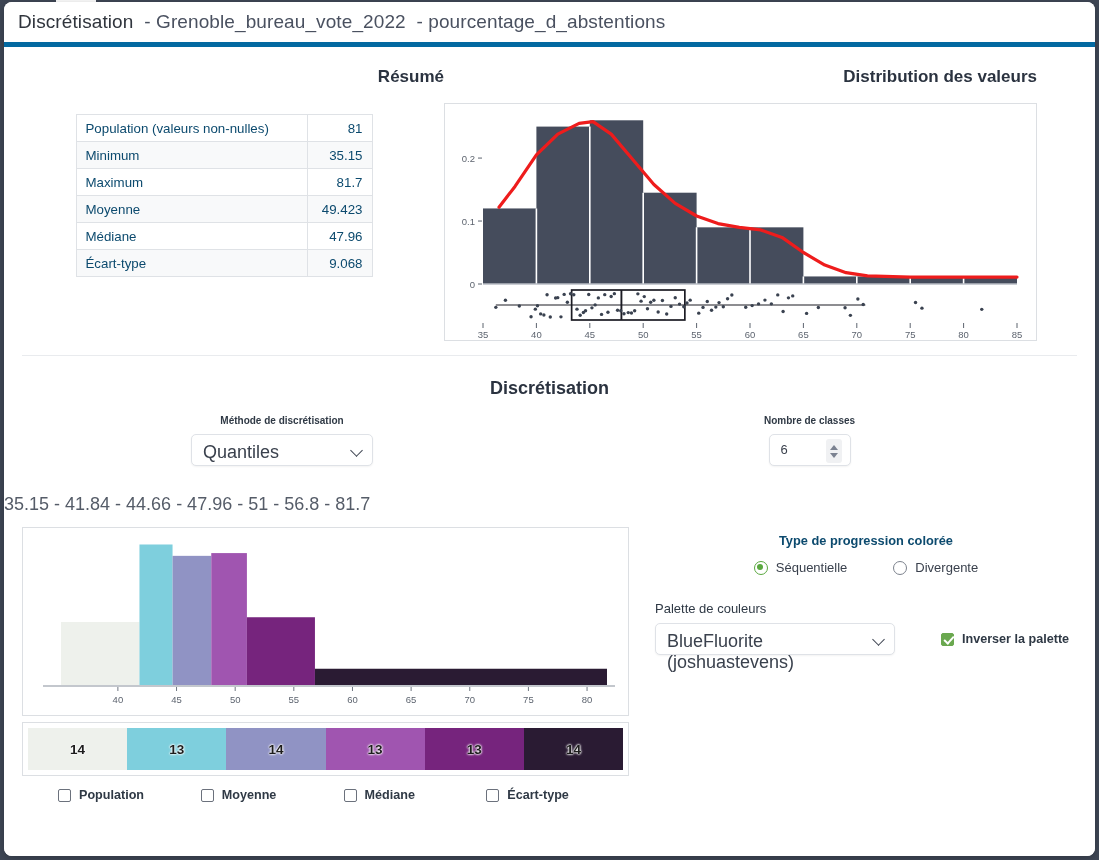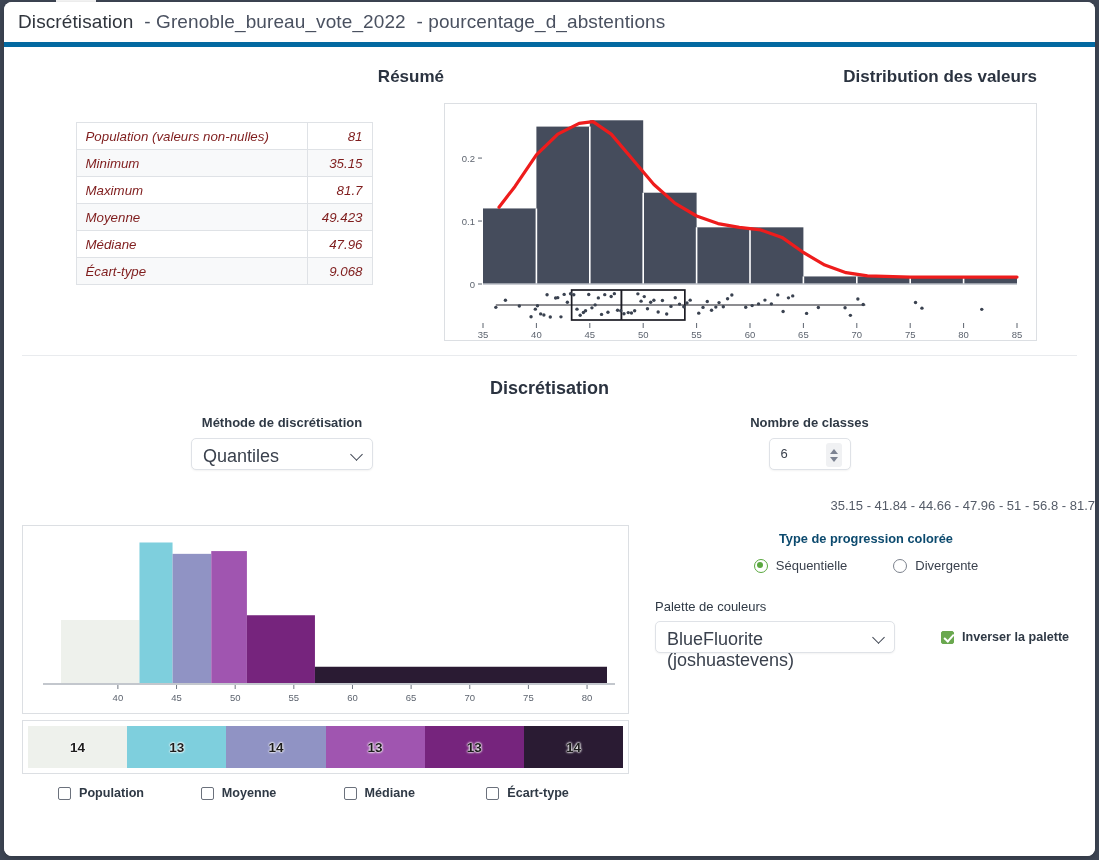--- a/index.html
+++ b/index.html
@@ -61,25 +61,24 @@
     text-align: right;
     font-size: 17px;
     font-weight: bold;
     color: #2b3340;
     margin: 10px 0 0 16px;
   }
 
   
   table.summary {
     border-collapse: collapse;
-    margin: 35px auto 0 auto;
+    margin: 27px auto 0 auto;
     width: 297px;
     font-size: 13.3px;
-    color: #7f1d1d;
-    font-style: italic;
+    color: #0c4a6e;
   }
   table.summary td {
     border: 1px solid #dfe2e6;
     padding: 5px 9px;
     height: 27px;
   }
   table.summary tr:nth-child(even) td { background: #f8f9fa; }
   table.summary td.k { width: 232px; }
   table.summary td.v { text-align: right; width: 65px; }
 
@@ -107,21 +106,21 @@
     font-weight: bold;
     color: #2b3340;
     margin-top: 22px;
   }
 
   .ctrl-row { display: flex; margin-top: 16px; padding: 0 18px; }
   .ctrl-left { width: 520px; text-align: center; }
   .ctrl-right { flex: 1 1 auto; text-align: center; }
 
   .ctrl-label {
-    font-size: 13px; font-weight: bold; color: #2f3945;
+    font-size: 10px; font-weight: bold; color: #2f3945;
     margin-bottom: 8px;
   }
 
   .select-box {
     position: relative;
     display: inline-block;
     width: 182px; height: 32px;
     border: 1px solid #dfe2e7;
     border-radius: 5px;
     background: #fff;
@@ -164,22 +163,22 @@
   }
   .spin-up, .spin-dn {
     width: 0; height: 0;
     border-left: 4px solid transparent;
     border-right: 4px solid transparent;
   }
   .spin-up { border-bottom: 5px solid #7b8291; margin-bottom: 3px; }
   .spin-dn { border-top: 5px solid #7b8291; }
 
   .breaks {
-    text-align: right;
-    font-size: 13px;
+    text-align: left;
+    font-size: 18px;
     color: #555c68;
     margin-top: 24px;
   }
 
   
   .lower-row { display: flex; margin-top: 12px; padding: 0 18px; }
   .lower-left { width: 607px; flex: 0 0 607px; }
   .lower-right { flex: 1 1 auto; padding-left: 26px; }
 
   .class-chart-panel {

